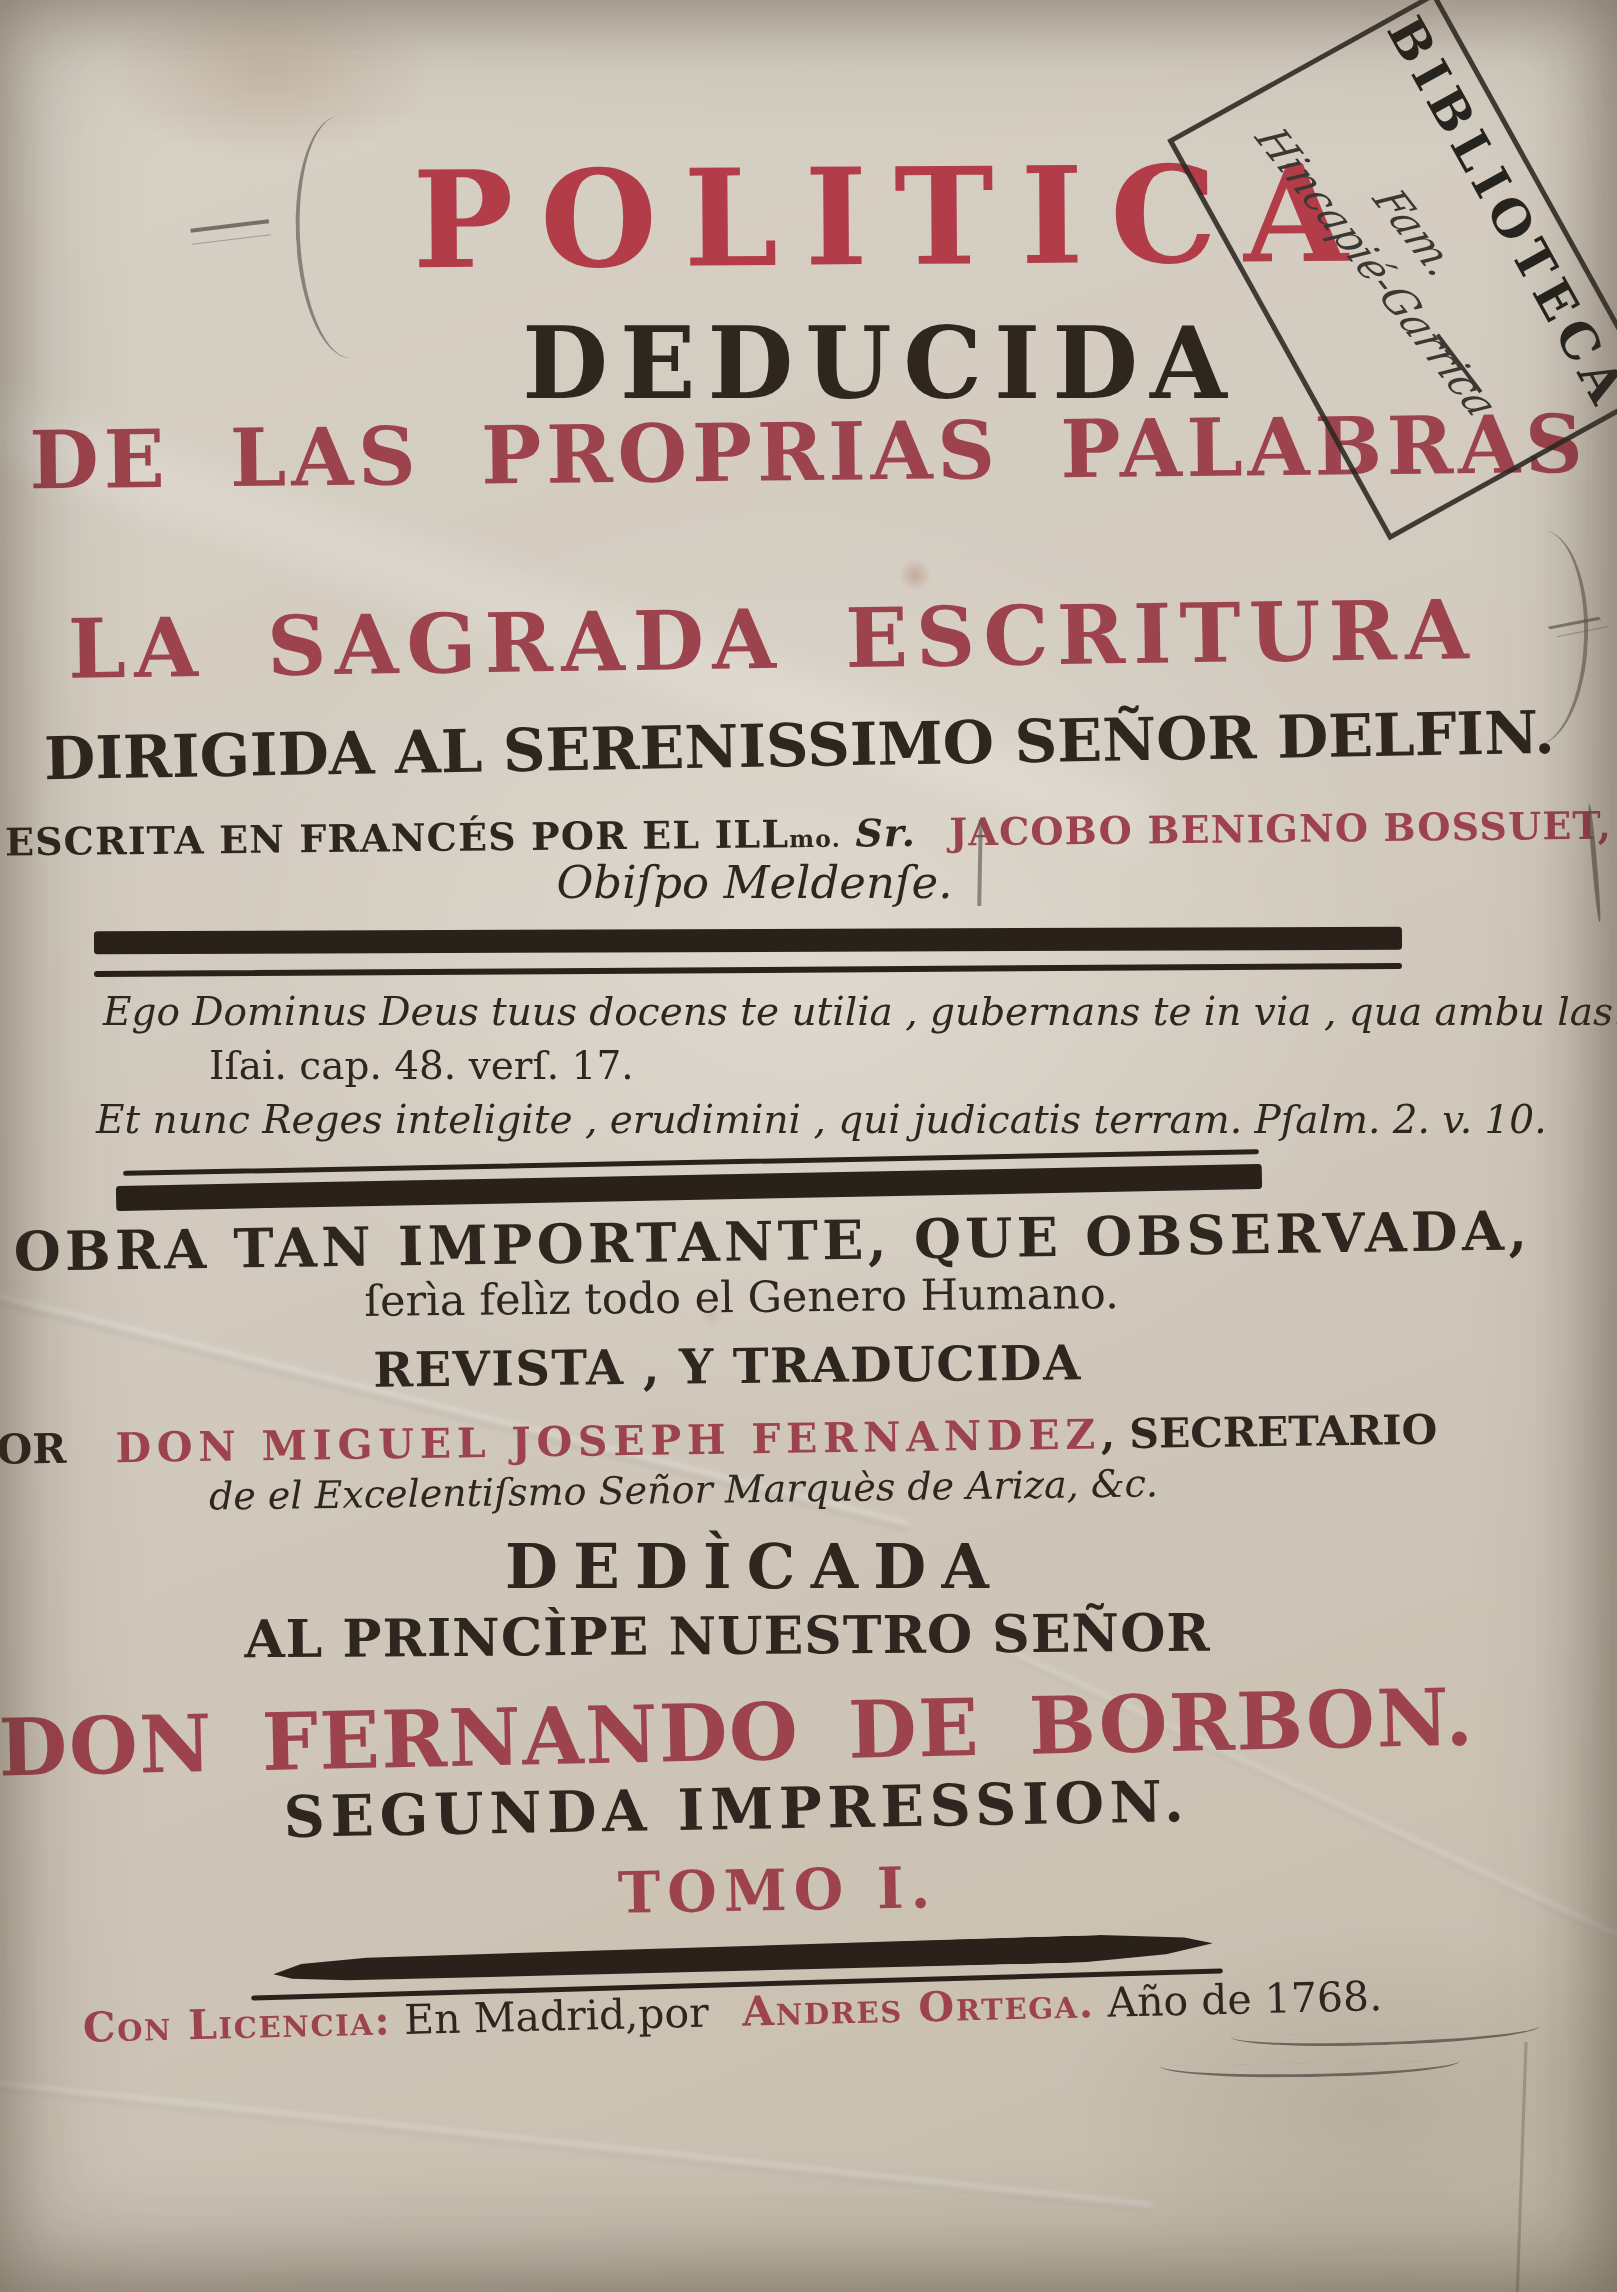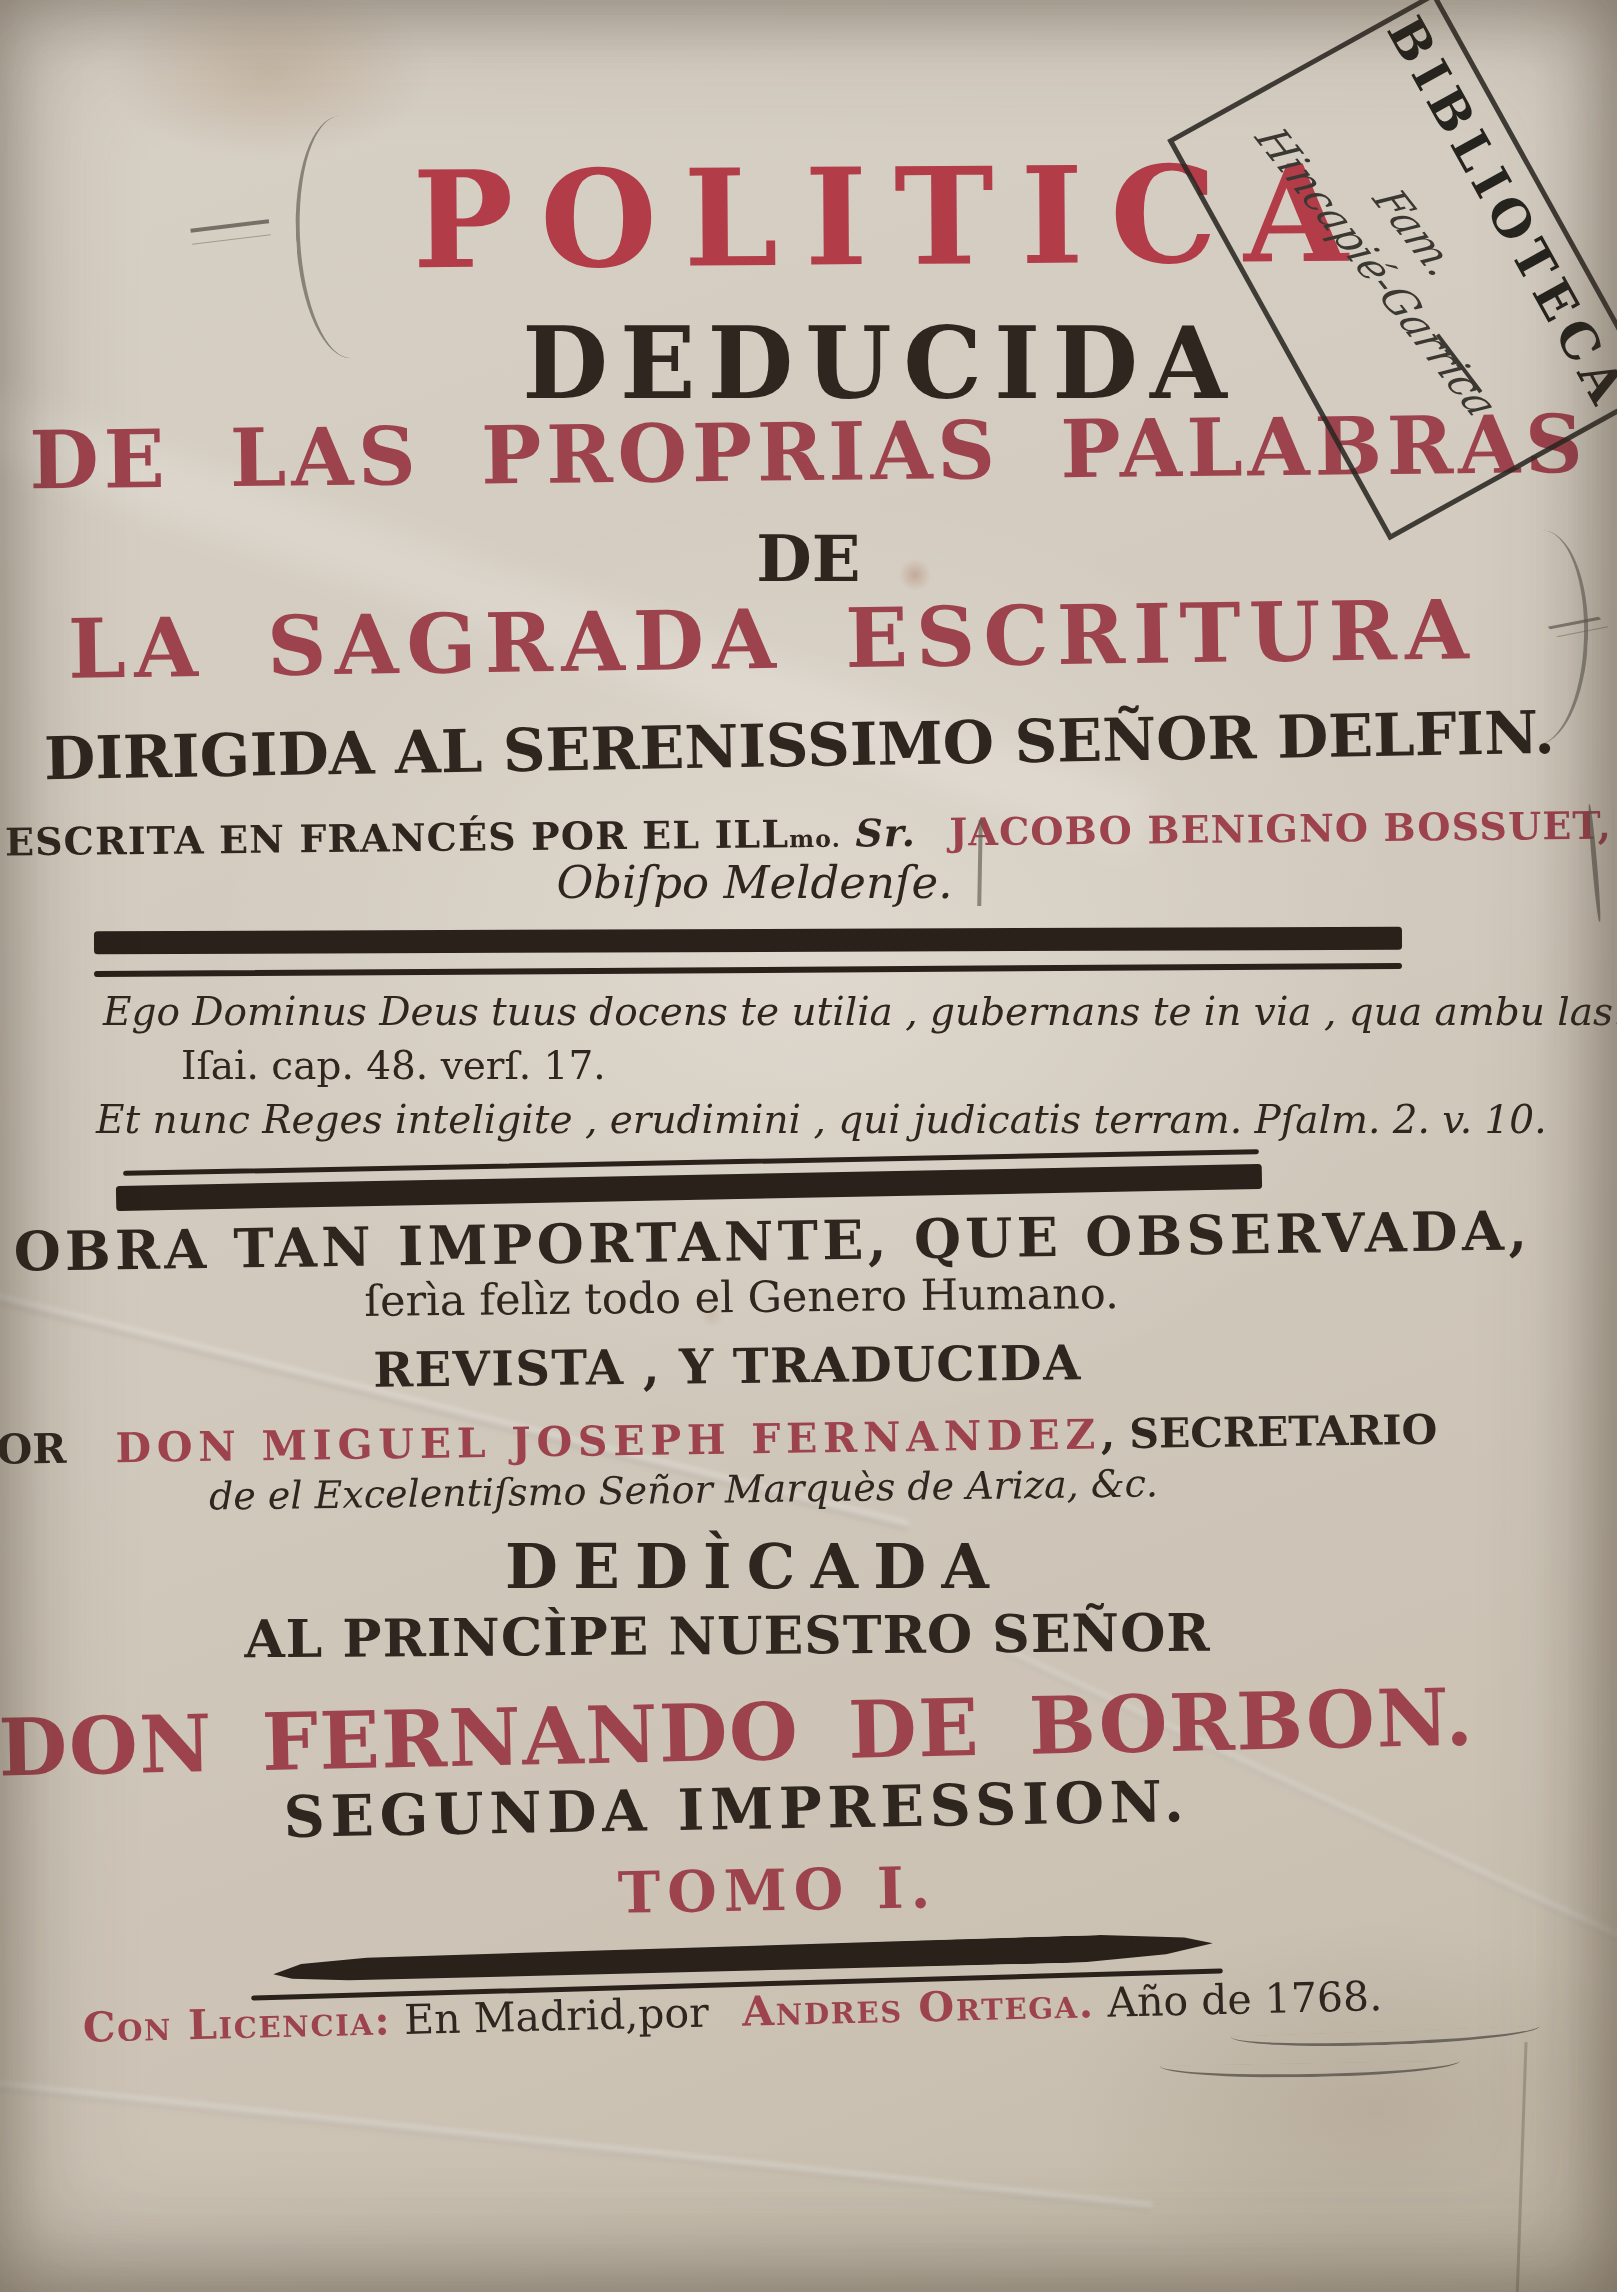--- a/index.html
+++ b/index.html
@@ -99,39 +99,38 @@
   <div class="pencil vbar2"></div>
   <div class="squig" style="left:1231px;top:2031px;width:309px;transform:rotate(-2deg);"></div>
   <div class="squig" style="left:1160px;top:2063px;width:300px;transform:rotate(-1deg);"></div>
 
   <div class="ln red" style="top:150px;font-size:134px;letter-spacing:.2em;font-weight:bold;transform:translateX(85px) rotate(-.4deg);">POLITICA</div>
 
   <div class="ln" style="top:314px;font-size:99px;letter-spacing:.12em;font-weight:bold;transform:translateX(72px);">DEDUCIDA</div>
 
   <div class="ln red2" style="top:412px;font-size:80px;letter-spacing:.06em;word-spacing:.35em;font-weight:bold;transform:translateX(0px) rotate(-.6deg);">DE LAS PROPRIAS PALABRAS</div>
 
-  <div class="ln" style="top:527px;font-size:64px;font-weight:bold;">DE</div>
 
   <div class="ln red2" style="top:598px;font-size:82px;letter-spacing:.1em;word-spacing:.3em;font-weight:bold;transform:translateX(-36px) rotate(-.8deg);">LA SAGRADA ESCRITURA</div>
 
   <div class="ln" style="top:716px;font-size:59px;font-weight:bold;transform:translateX(-9px) rotate(-1deg);">DIRIGIDA AL SERENISSIMO SEÑOR DELFIN.</div>
 
   <div class="ln" style="top:815px;font-size:38px;font-weight:bold;letter-spacing:.03em;transform:rotate(-.6deg);">
     <span>ESCRITA EN FRANCÉS POR EL ILL</span><span class="sup">mo.</span>
     <span class="it" style="margin-right:.5em;text-align:center;">Sr.</span>
     <span class="red2">JACOBO BENIGNO BOSSUET,</span>
   </div>
 
   <div class="ln it" style="top:860px;font-size:45px;transform:translateX(-54px);">Obiſpo Meldenſe.</div>
 
   <div class="rule" style="left:94px;top:929px;width:1308px;height:23px;transform:rotate(-.2deg);"></div>
   <div class="rule" style="left:94px;top:967px;width:1308px;height:6.3px;transform:rotate(-.35deg);"></div>
 
   <div class="ln it" style="top:992px;left:103px;width:auto;text-align:left;font-size:39px;">Ego Dominus Deus tuus docens te utilia , gubernans te in via , qua ambu las.</div>
-  <div class="ln" style="top:1046px;left:181px;width:auto;text-align:left;font-size:39px;">Iſai. cap. 48. verſ. 17.</div>
+  <div class="ln" style="top:1046px;left:209px;width:auto;text-align:left;font-size:39px;">Iſai. cap. 48. verſ. 17.</div>
   <div class="ln it" style="top:1100px;left:96px;width:auto;text-align:left;font-size:39px;">Et nunc Reges inteligite , erudimini , qui judicatis terram. Pſalm. 2. v. 10.</div>
 
   <div class="rule" style="left:123px;top:1160px;width:1136px;height:5.4px;transform:rotate(-1.1deg);"></div>
   <div class="rule" style="left:116px;top:1175px;width:1146px;height:25px;transform:rotate(-1.1deg);"></div>
 
   <div class="ln" style="top:1214px;font-size:54px;letter-spacing:.08em;font-weight:bold;transform:translateX(-36px) rotate(-.8deg);">OBRA TAN IMPORTANTE, QUE OBSERVADA,</div>
   <div class="ln" style="top:1276px;font-size:43px;transform:translateX(-67px) rotate(-.6deg);">ſerìa felìz todo el Genero Humano.</div>
   <div class="ln" style="top:1342px;font-size:48px;letter-spacing:.03em;font-weight:bold;transform:translateX(-81px) rotate(-.6deg);">REVISTA , Y TRADUCIDA</div>
 
   <div class="ln" style="top:1420px;font-size:41px;font-weight:bold;transform:translateX(-107px) rotate(-.8deg);">

